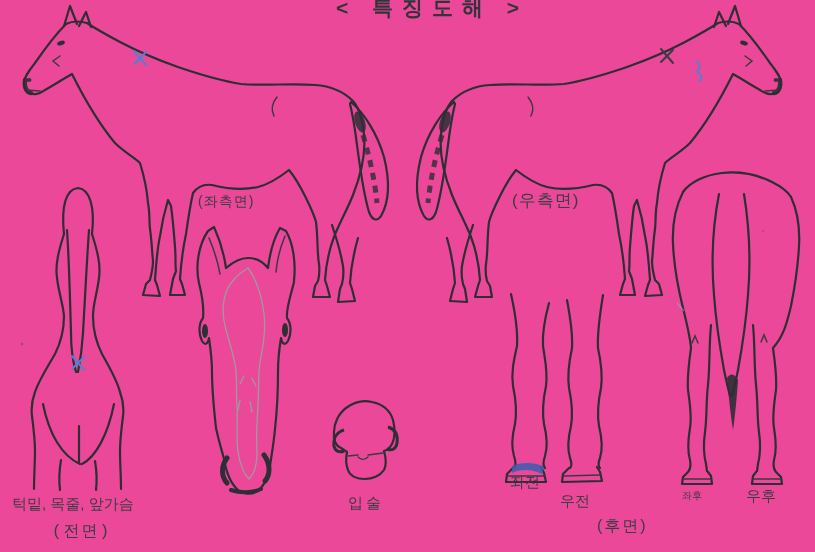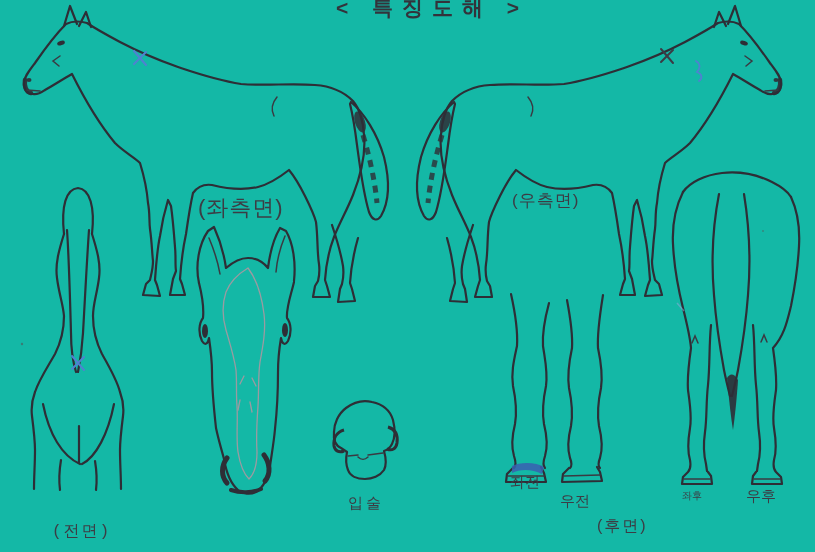--- a/index.html
+++ b/index.html
@@ -1,18 +1,18 @@
 <!DOCTYPE html>
 <html><head>
 <meta charset="utf-8">
 <style>
   html,body{margin:0;padding:0;background:#ffffff;}
   .page{
     position:relative;width:815px;height:552px;overflow:hidden;
-    background:#14b8a6;
+    background:#ec4899;
     font-family:"Liberation Sans","DejaVu Sans",sans-serif;
   }
   .page svg{position:absolute;left:0;top:0;}
   .ink{fill:none;stroke:#2e2e36;stroke-width:2.2;stroke-linecap:round;stroke-linejoin:round;}
   .ink-thin{fill:none;stroke:#3a3a42;stroke-width:1.5;stroke-linecap:round;}
   .ink-fill{fill:#2e2e36;stroke:none;}
   .gray{fill:none;stroke:#9b9ba1;stroke-width:1.3;stroke-linecap:round;stroke-linejoin:round;}
   .lbl{
     position:absolute;color:#3c3c44;white-space:nowrap;
     font-family:"Liberation Sans","DejaVu Sans",sans-serif;
@@ -227,24 +227,25 @@
       <path class="ink-thin" d="M 761,342 L 764,335 L 767,342"></path>
       <path d="M 677,303 L 684,311" stroke="#8fa8d8" stroke-width="1.5" fill="none" opacity="0.55"></path>
     </g>
 
     <circle cx="22" cy="344" r="1.2" fill="#555" opacity="0.6"></circle>
     <circle cx="763" cy="231" r="1" fill="#555" opacity="0.5"></circle>
   </svg>
 
   <div class="title">&lt; 특징도해 &gt;</div>
 
-  <div class="lbl" style="left:198px;top:193px;font-size:22px;letter-spacing:1px;text-align:center;">(좌측면)</div>
+  <div class="lbl" style="left:198px;top:193px;font-size:14px;letter-spacing:1px;text-align:center;">(좌측면)</div>
 
   <div class="lbl" style="left:512px;top:189px;font-size:17px;letter-spacing:1px;">(우측면)</div>
 
+  <div class="lbl" style="left:12px;top:495px;font-size:15px;">턱밑, 목줄, 앞가슴</div>
 
   <div class="lbl" style="left:52px;top:521px;font-size:16px;letter-spacing:2px;font-family:Liberation Mono, monospace;">(전면)</div>
 
   <div class="lbl" style="left:348px;top:494px;font-size:15px;letter-spacing:3px;">입술</div>
 
   <div class="lbl" style="left:510px;top:473px;font-size:15px;">좌전</div>
 
   <div class="lbl" style="left:560px;top:492px;font-size:15px;font-family:Liberation Mono, monospace;">우전</div>
 
   <div class="lbl" style="left:682px;top:489px;font-size:10px;">좌후</div>

